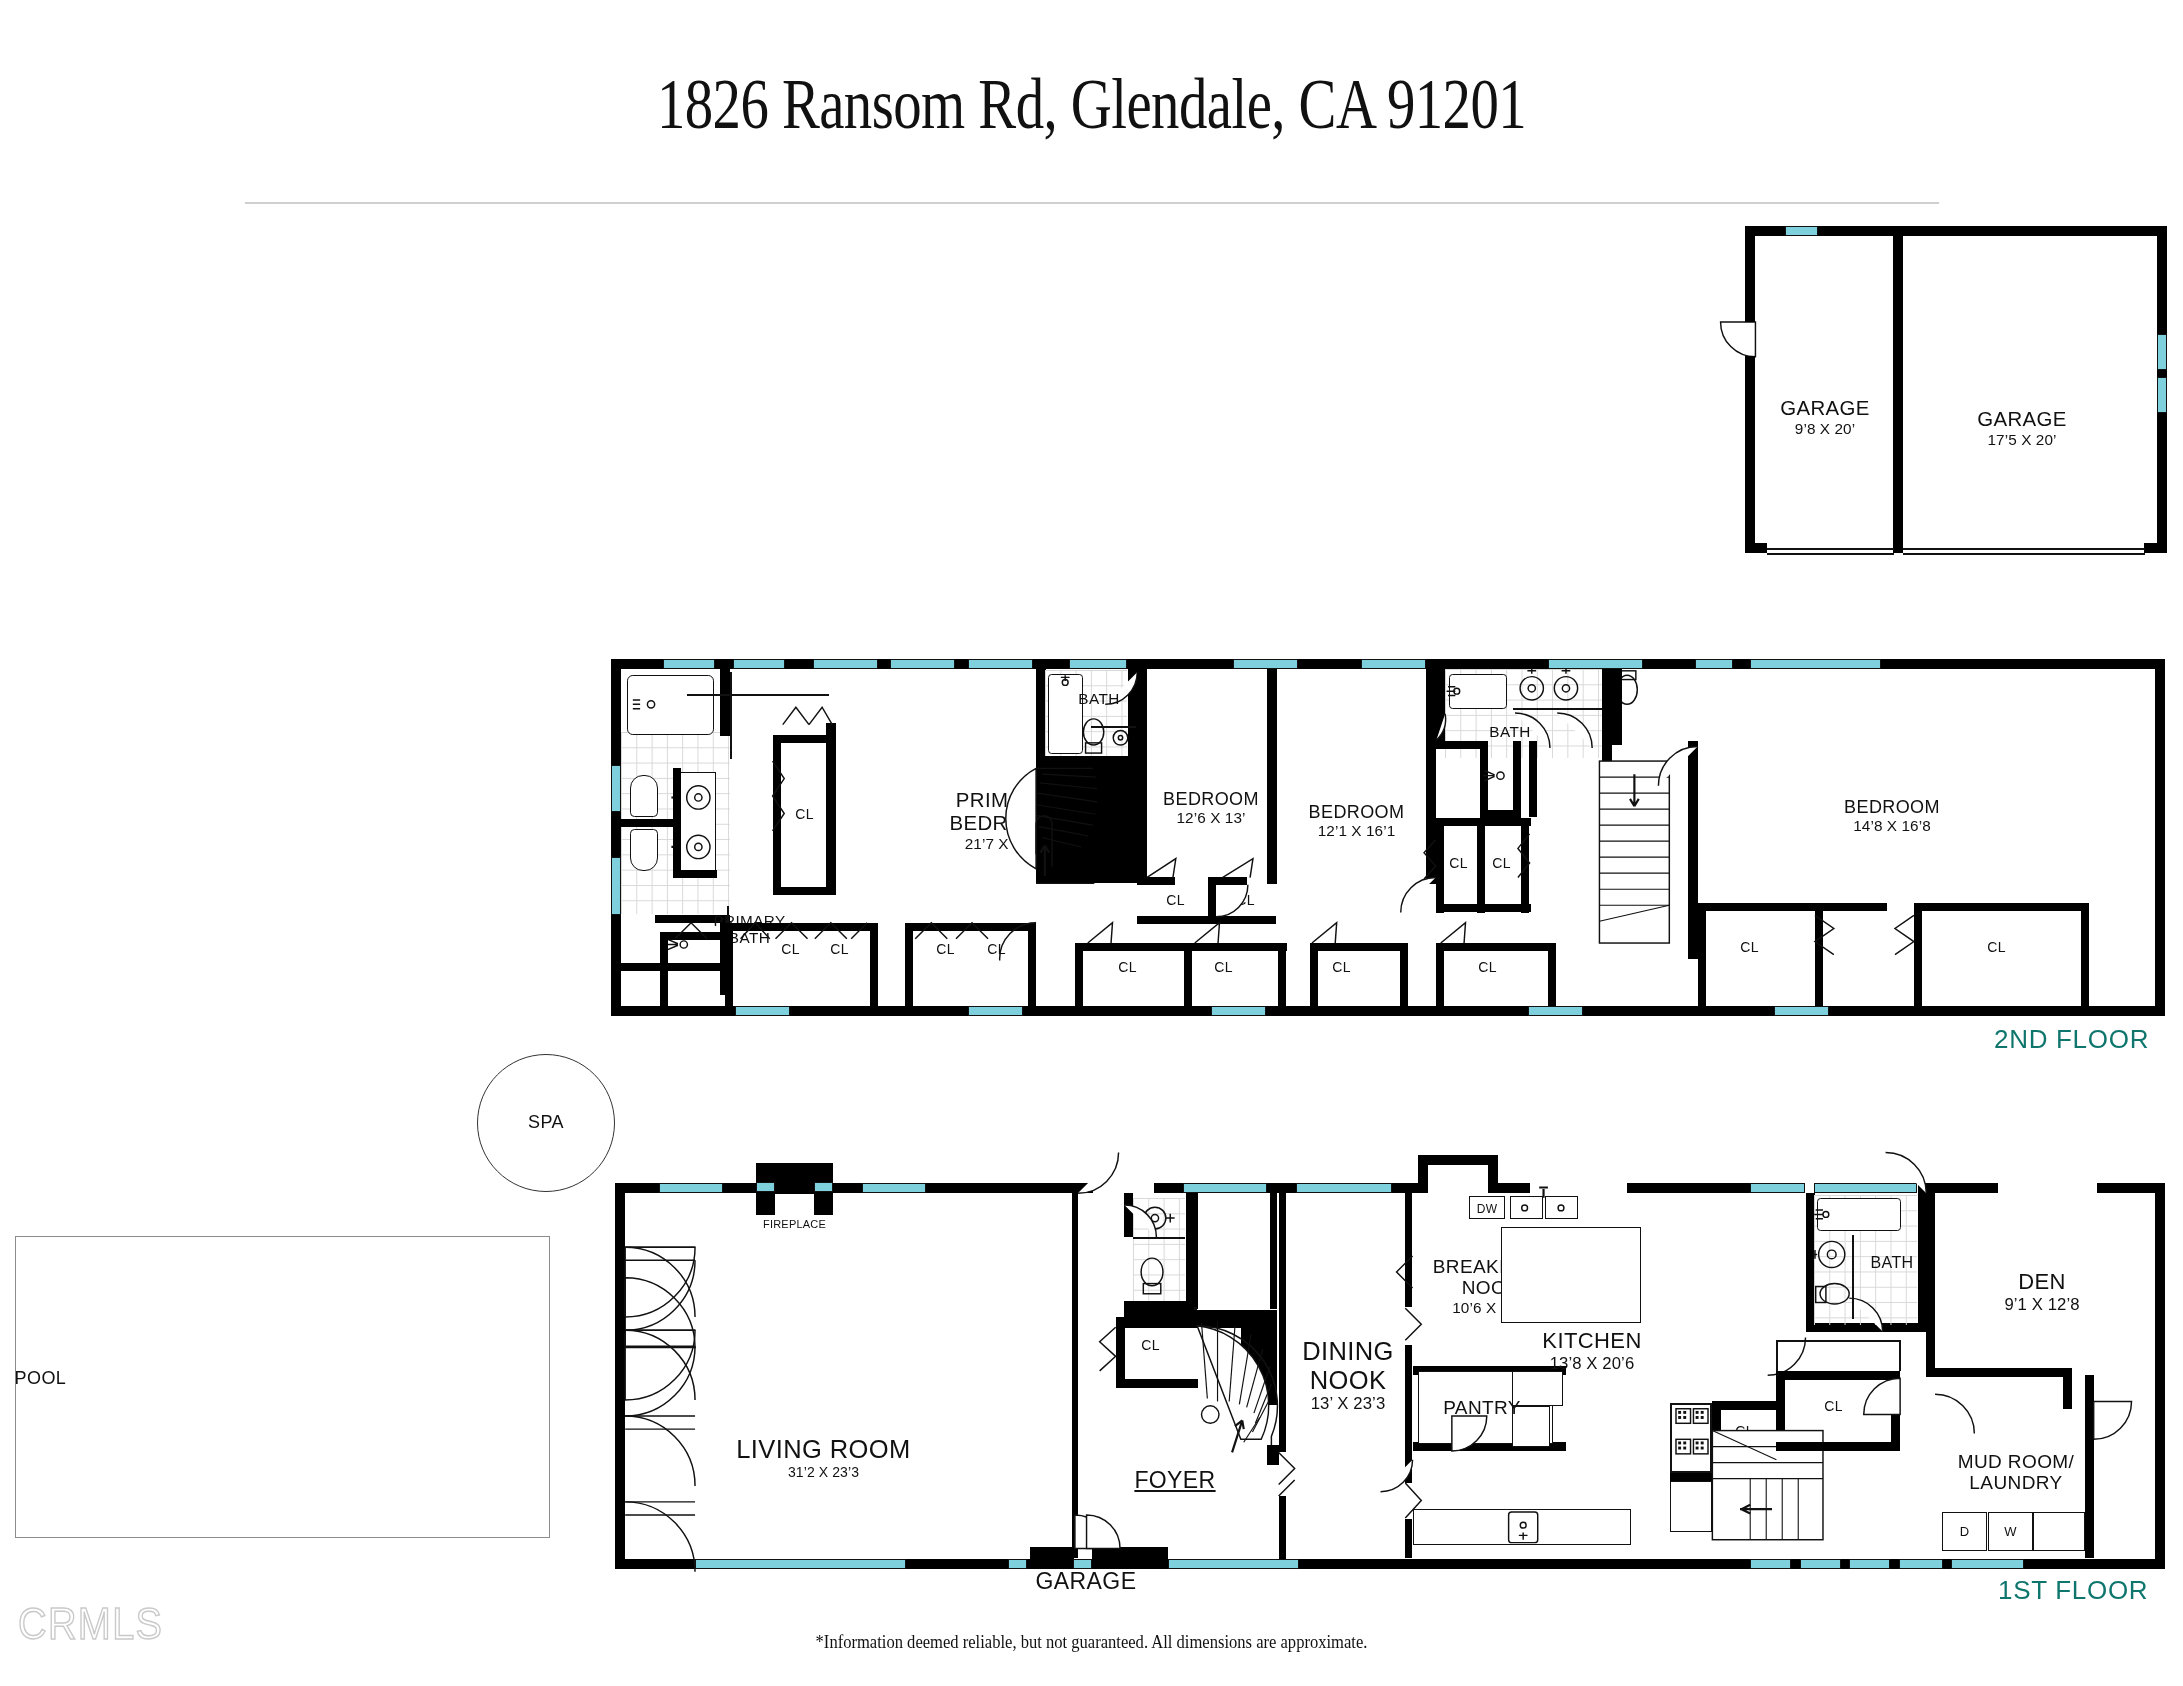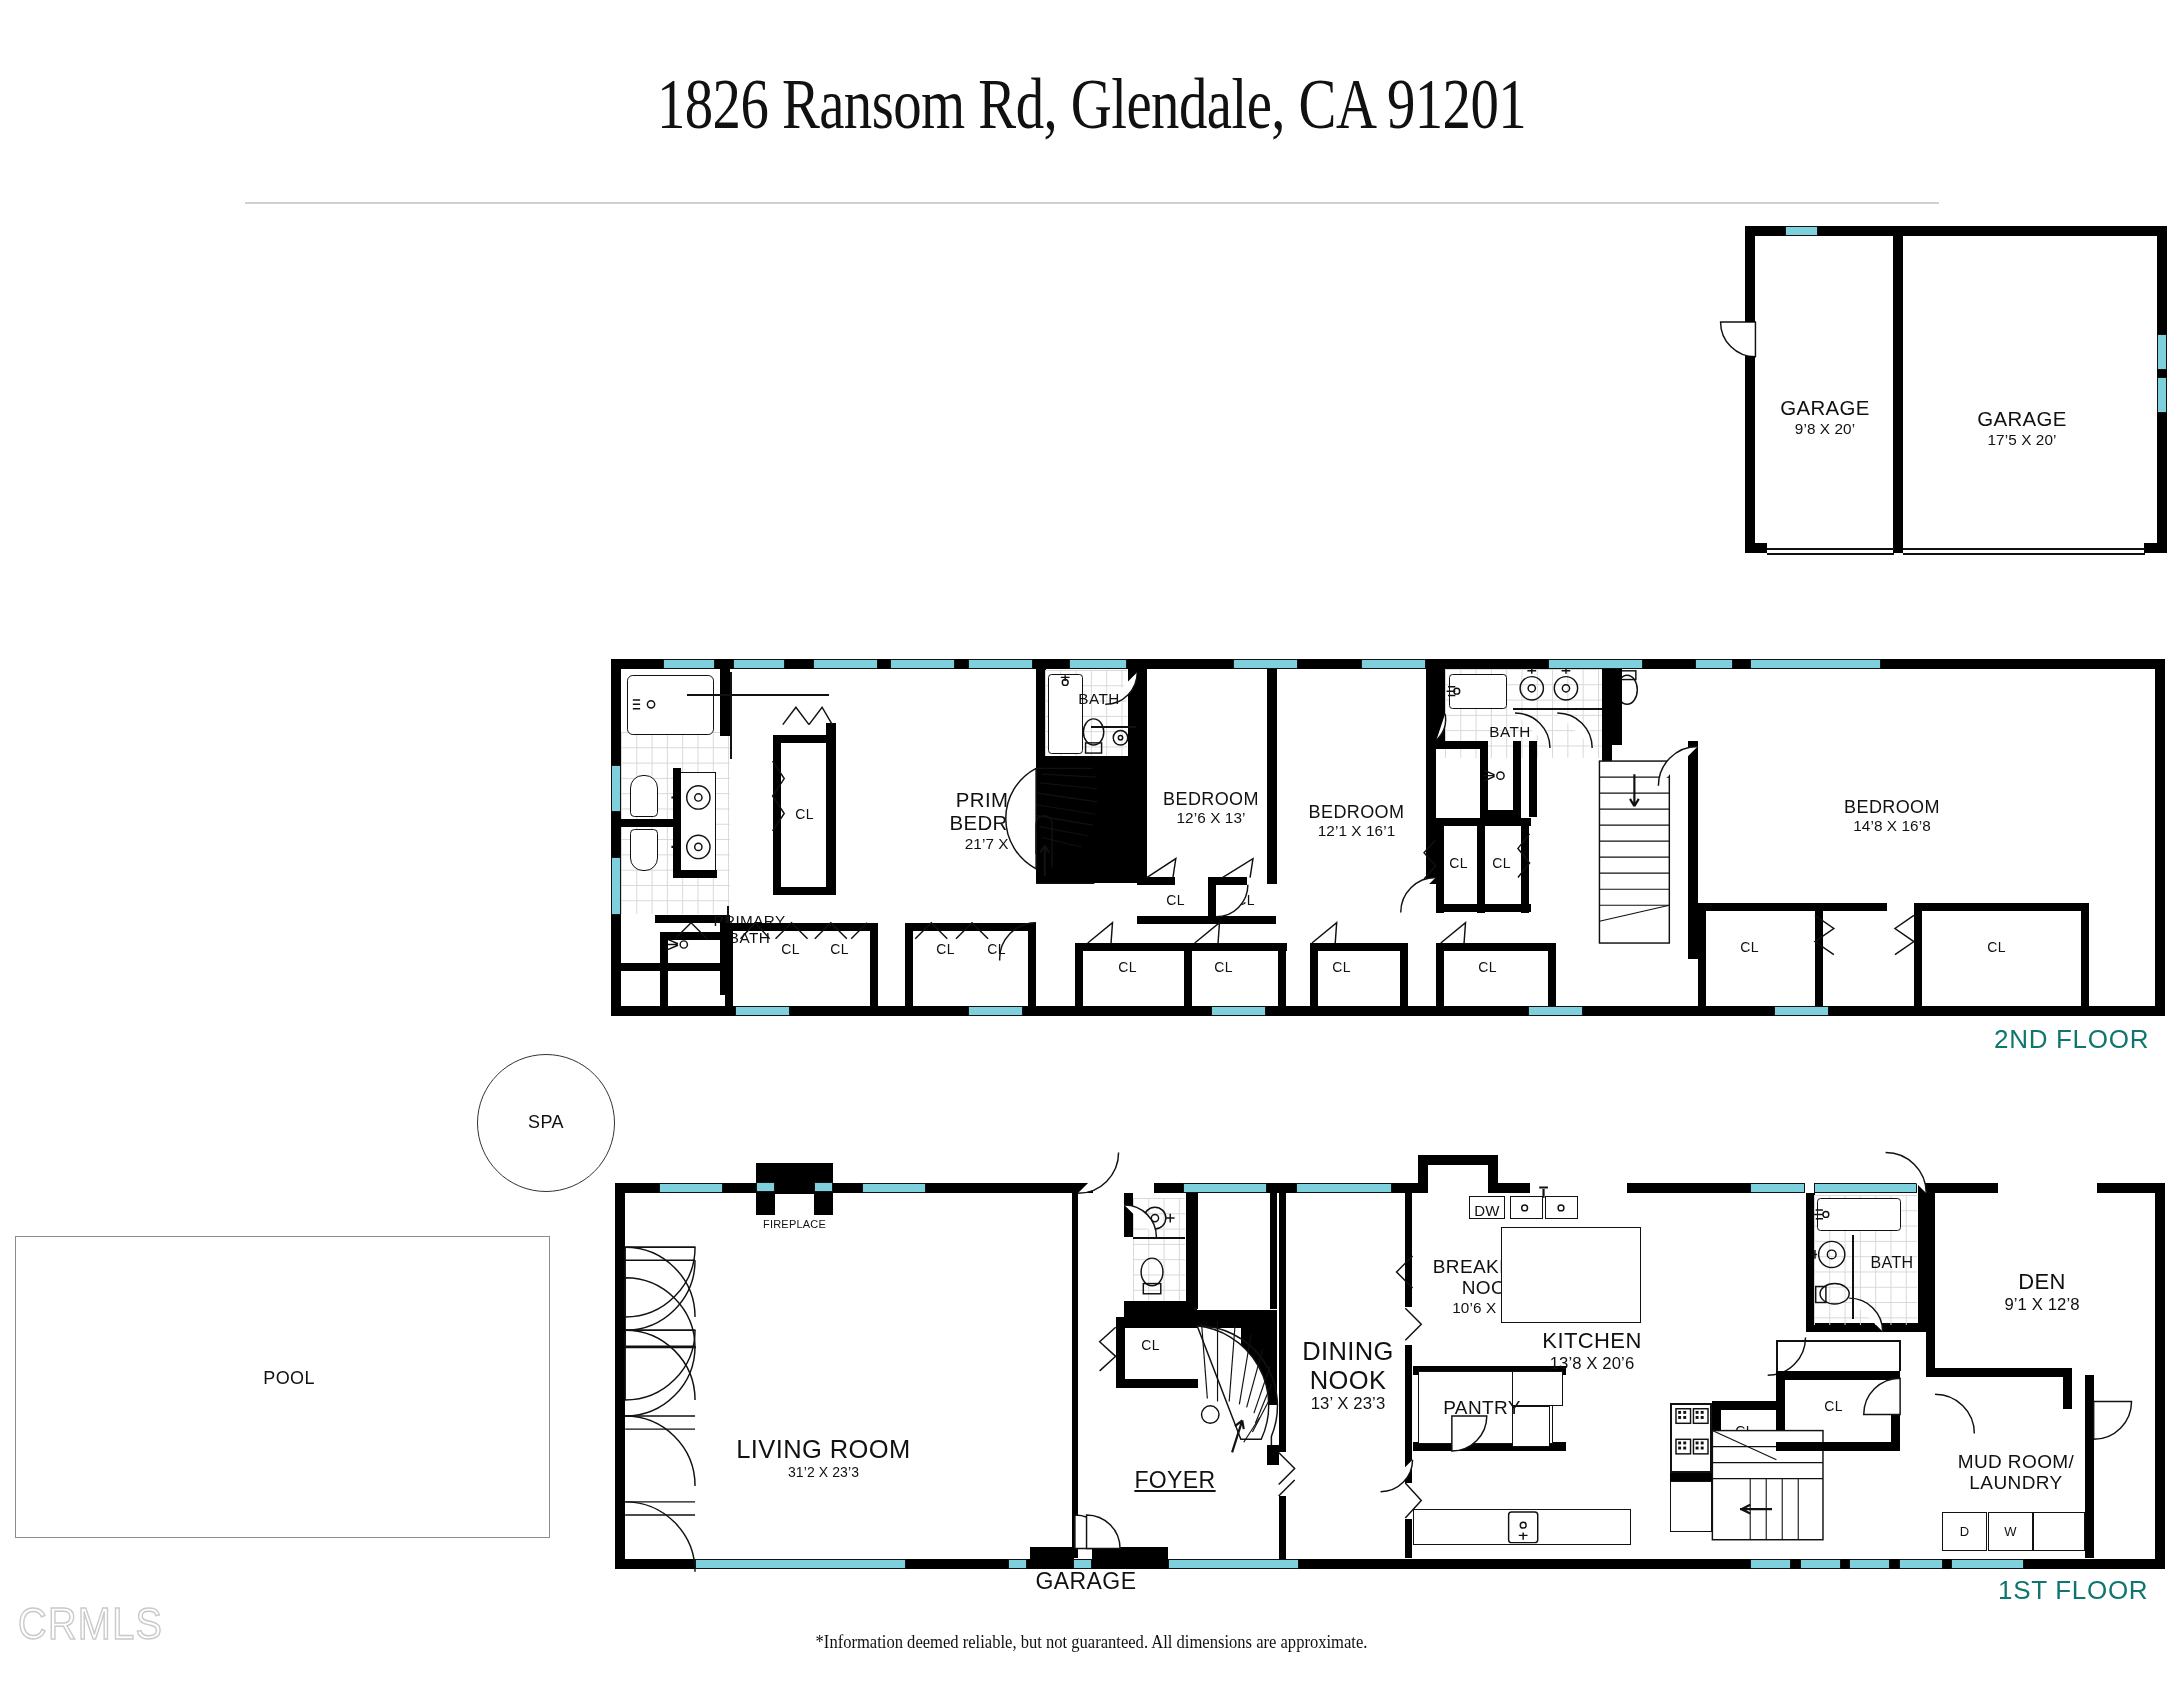--- a/index.html
+++ b/index.html
@@ -37,22 +37,22 @@
   .box{position:absolute;border:1.5px solid #111;box-sizing:border-box;background:#fff;}
   .tile{position:absolute;background-image:
         linear-gradient(to right,#d8d8d8 0.7px,transparent 0.7px),
         linear-gradient(to bottom,#d8d8d8 0.7px,transparent 0.7px);
         background-size:15.3px 15.3px;}
   svg.ov{position:absolute;left:0;top:0;overflow:visible;pointer-events:none;}
 
   
   #pool{position:absolute;left:14.6px;top:1236px;width:535px;height:302px;
         border:1.5px solid #8c8c8c;box-sizing:border-box;background:#fff;}
-  #pool-label{position:absolute;left:14.6px;top:1368px;width:469px;text-align:center;
-        font-size:18px;letter-spacing:0.4px;margin-left:40px;}
+  #pool-label{position:absolute;left:14.6px;top:1368px;width:469px;text-align:left;
+        font-size:18px;letter-spacing:0.4px;}
   #spa{position:absolute;left:477px;top:1054px;width:138px;height:138px;border-radius:50%;
         border:1.5px solid #333;box-sizing:border-box;background:#fff;}
   #spa-label{position:absolute;left:477px;top:1112px;width:138px;text-align:center;
         font-size:18px;letter-spacing:0.4px;}
 
   
   #crmls{
     position:absolute;left:17.5px;top:1598px;
     font-family:"Liberation Sans",sans-serif;
     font-size:45px;font-weight:400;letter-spacing:1.5px;
@@ -564,21 +564,21 @@
 
     <div class="box" style="left:886px;top:44px;width:140px;height:96px;border-width:1.5px;"></div>
     <div class="box" style="left:895px;top:13px;width:33px;height:23px;border-width:1.5px;"></div>
     <div class="box" style="left:930px;top:13px;width:33px;height:23px;border-width:1.5px;"></div>
     <svg class="ov" width="1550" height="386" viewBox="0 0 2130 530">
       <circle cx="1250" cy="34" r="4" fill="none" stroke="#111" stroke-width="2"></circle>
       <circle cx="1300" cy="34" r="4" fill="none" stroke="#111" stroke-width="2"></circle>
       <path d="M1276,8 l0,12 M1270,6 l12,0" stroke="#111" stroke-width="3"></path>
     </svg>
     <div class="box" style="left:854px;top:13px;width:36px;height:23px;border-width:1.5px;"></div>
-    <div class="tiny" style="left:854px;top:19px;width:36px;font-size:15px;">DW</div>
+    <div class="tiny" style="left:854px;top:19px;width:36px;font-size:12px;">DW</div>
     <div class="rm" style="left:904px;top:146px;width:146px;">
       <div class="nm" style="font-size:22px;">KITCHEN</div>
       <div class="dm" style="font-size:16.7px;">13’8 X 20’6</div>
     </div>
 
     <div class="box" style="left:1055px;top:220px;width:42px;height:70px;border-width:2.2px;"></div>
     <svg class="ov" width="1550" height="386" viewBox="0 0 2130 530">
       <g fill="none" stroke="#111" stroke-width="2">
         <rect x="1458" y="310" width="20" height="20"></rect>
         <rect x="1482" y="310" width="20" height="20"></rect>

